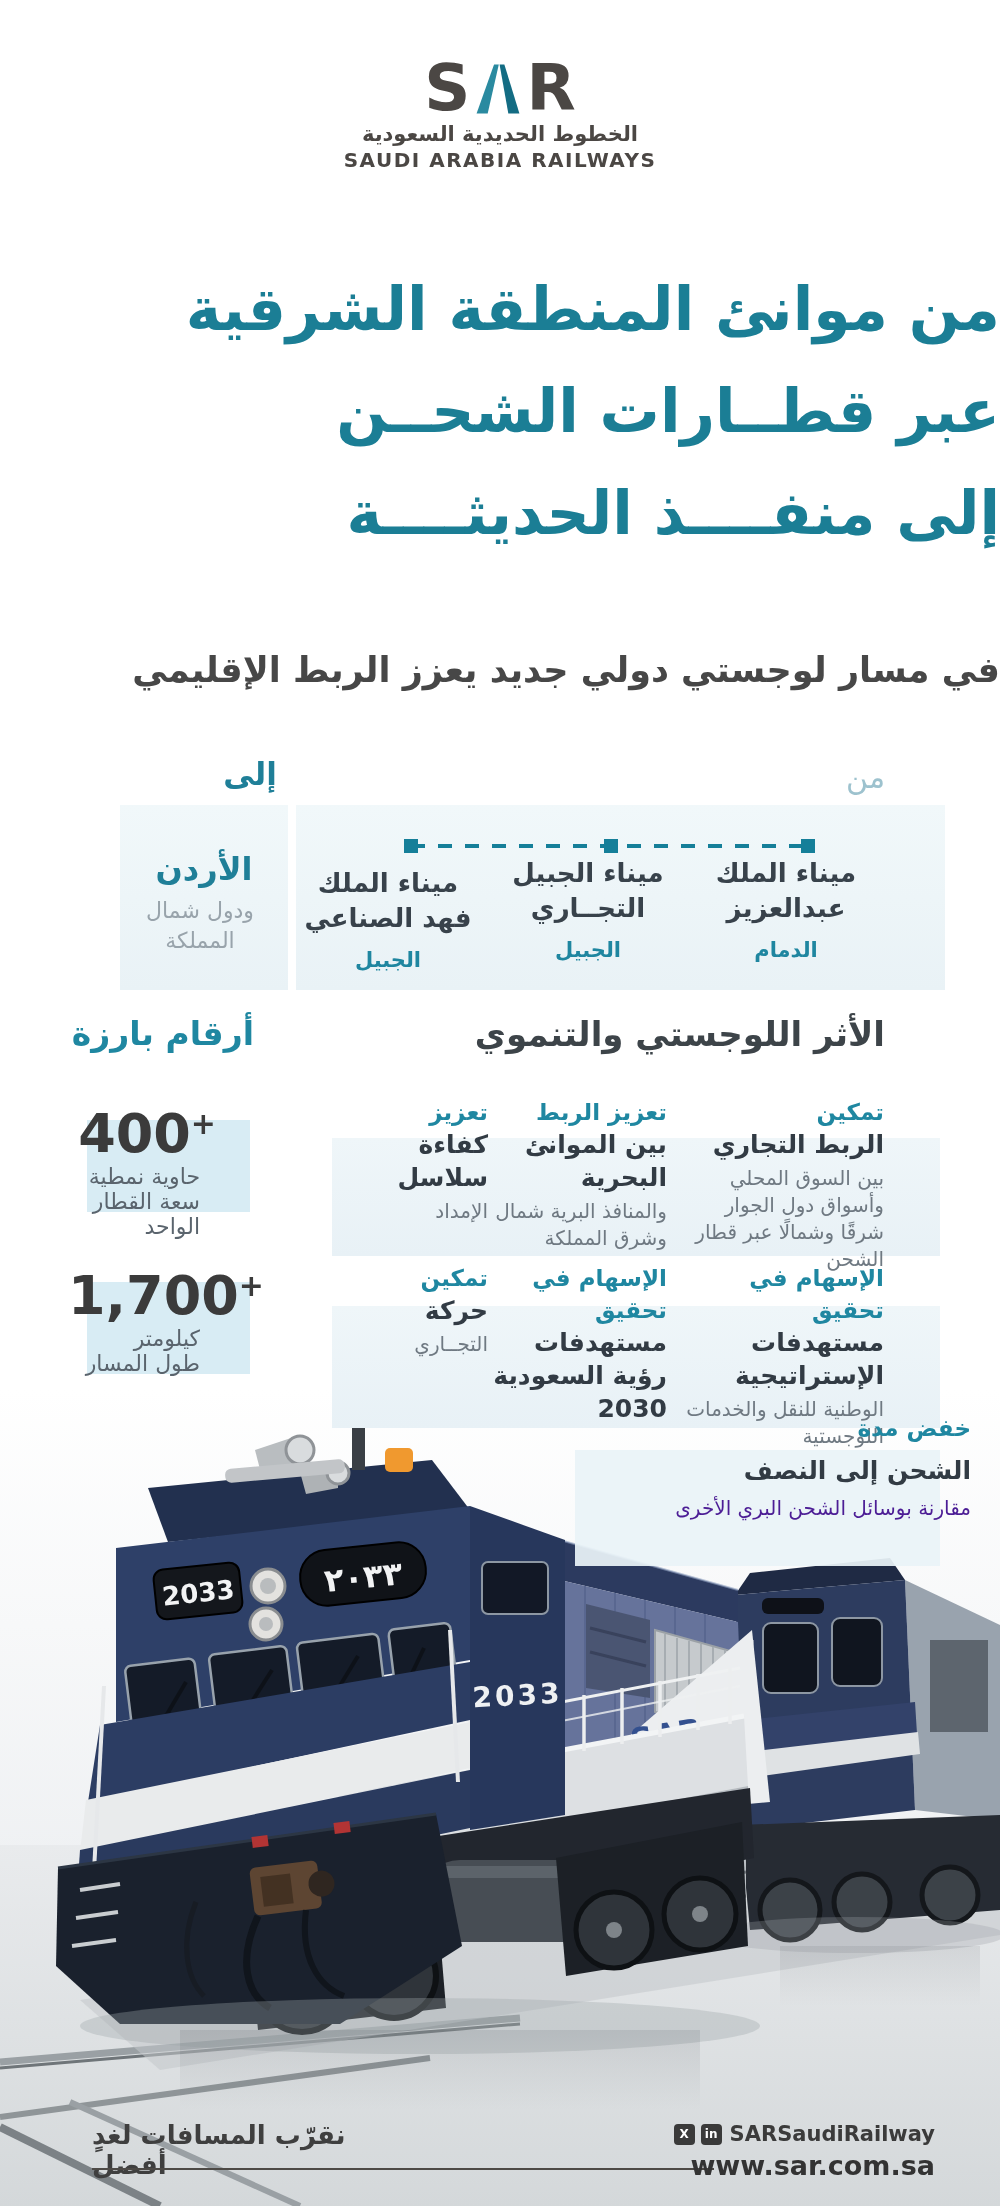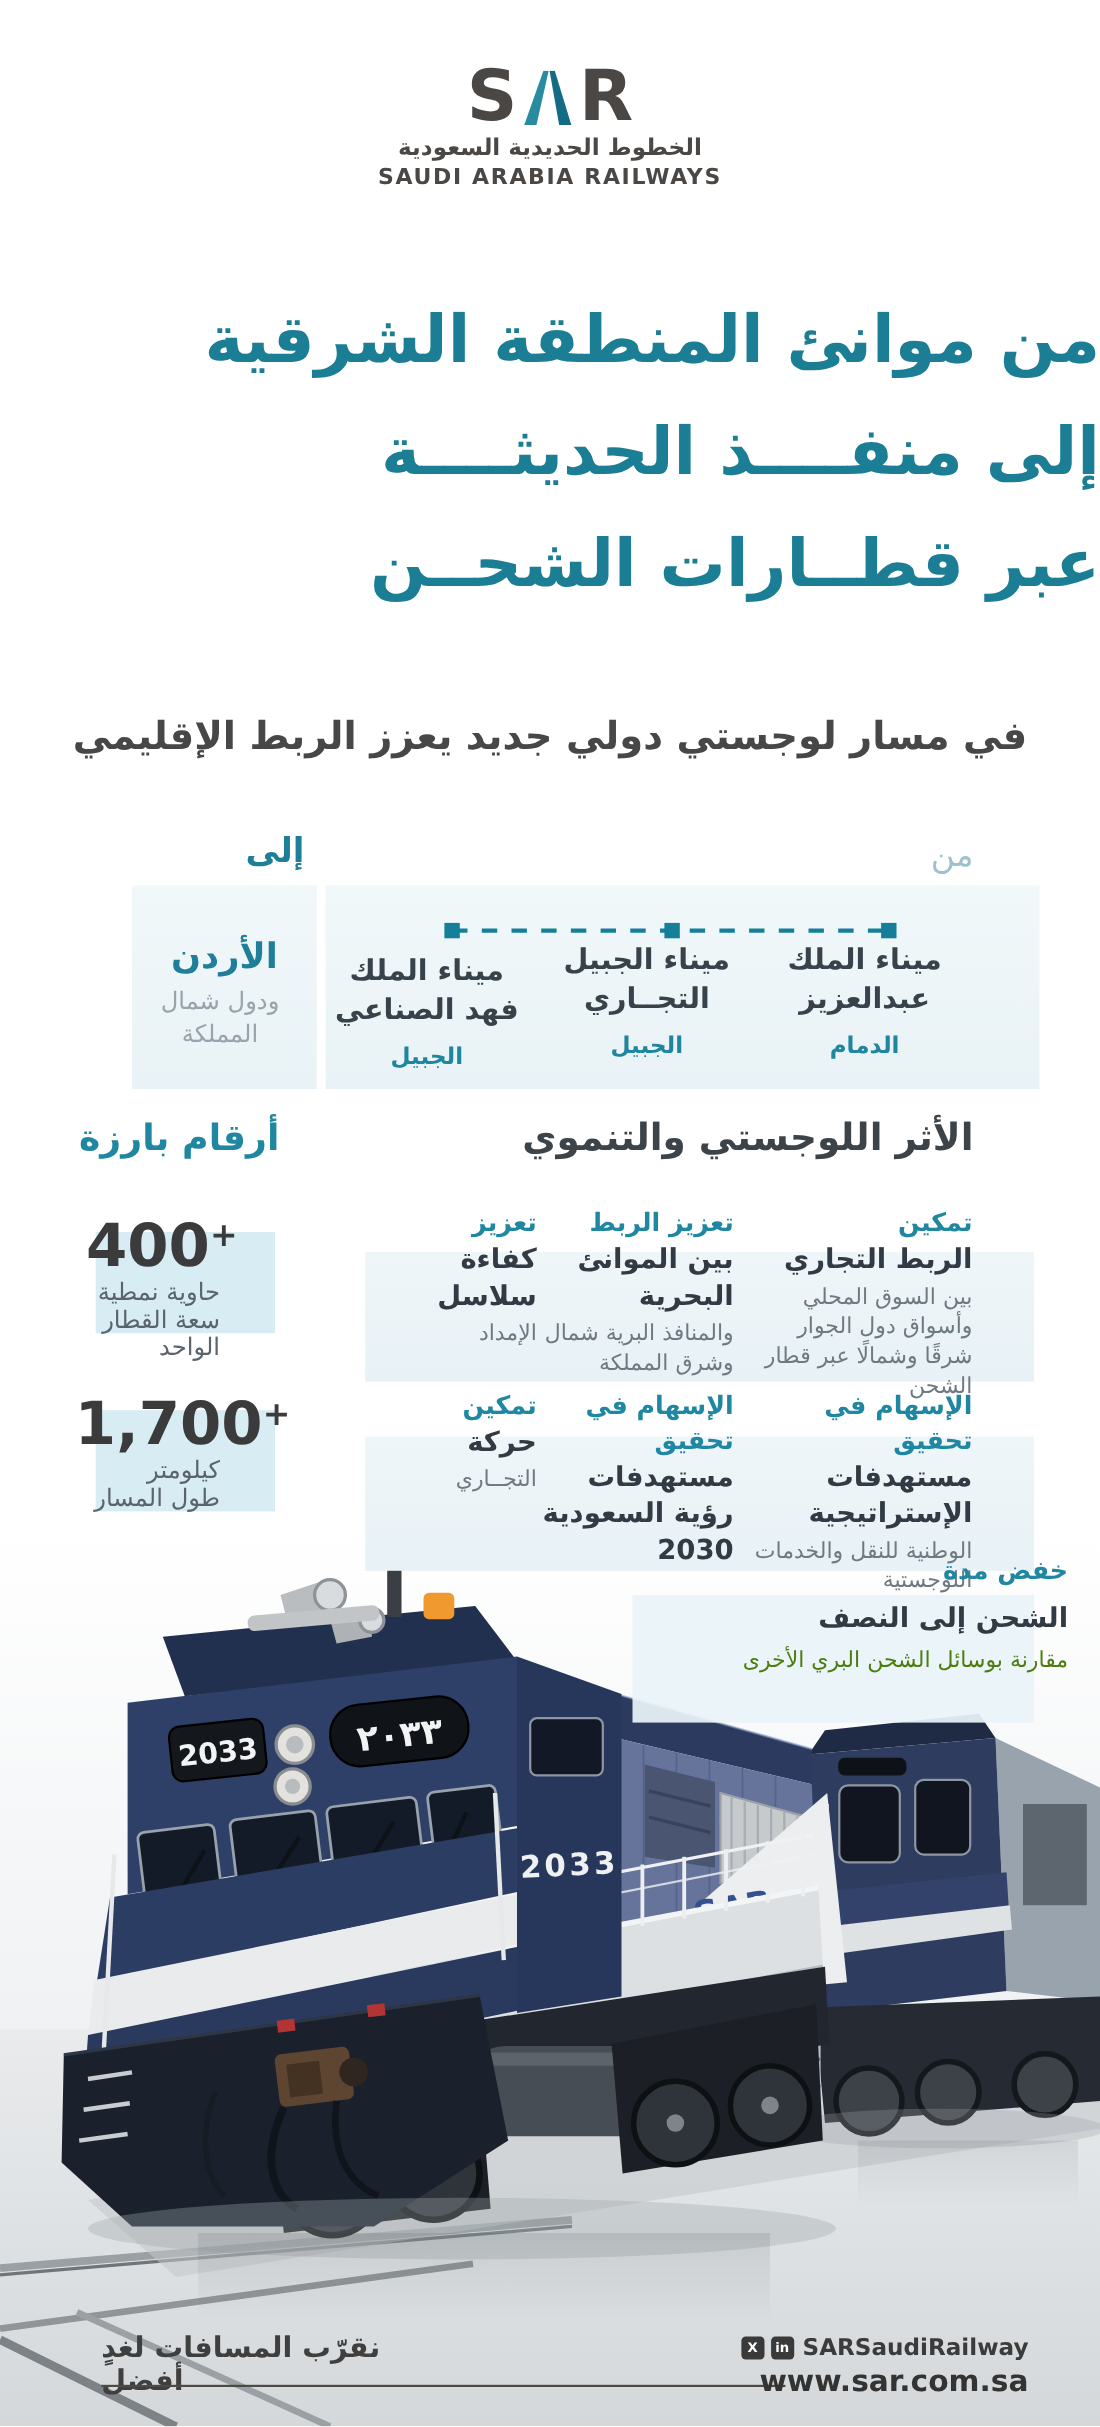--- a/index.html
+++ b/index.html
@@ -9,21 +9,21 @@
   .rtl{direction:rtl;}
   
   #logo{top:62px;left:0;width:1000px;text-align:center;}
   .logo-word{display:flex;justify-content:center;align-items:flex-end;gap:5px;}
   .logo-letter{font-size:64px;font-weight:700;color:#4b4744;line-height:52px;}
   .logo-arabic{margin-top:8px;font-size:21px;font-weight:700;color:#4b4744;}
   .logo-english{margin-top:2px;font-size:20px;font-weight:700;letter-spacing:1.5px;color:#4b4744;}
   
   #headline{top:258px;left:0;width:1000px;text-align:right;color:#1b7e95;
             font-size:60px;font-weight:700;line-height:102px;}
-  #subtitle{top:650px;left:0;width:1000px;text-align:center;color:#474747;font-size:35px;font-weight:700;}
+  #subtitle{top:650px;left:0;width:1000px;text-align:right;color:#474747;font-size:35px;font-weight:700;}
   
   .panel{background:linear-gradient(180deg,#f1f8fa 0%,#e9f2f6 100%);}
   #jordan-panel{left:120px;top:805px;width:168px;height:185px;}
   #stations-panel{left:296px;top:805px;width:649px;height:185px;}
   #from-label{top:760px;right:115px;font-size:30px;color:#9dc2ce;font-weight:500;}
   #to-label{top:756px;left:210px;width:80px;text-align:center;font-size:31px;color:#1f7f98;font-weight:700;}
   .station{top:856px;width:170px;text-align:center;}
   .station-name{font-size:26px;font-weight:700;color:#38424b;line-height:35px;}
   .station-city{margin-top:12px;font-size:21px;font-weight:700;color:#1f86a0;}
   #jordan-name{top:850px;left:120px;width:168px;text-align:center;font-size:32px;font-weight:700;color:#1f7f98;}
@@ -37,21 +37,21 @@
   .card{position:absolute;direction:rtl;text-align:right;}
   .card-tag{font-size:23px;font-weight:700;color:#1f87a1;line-height:32px;}
   .card-title{font-size:25px;font-weight:700;color:#323b44;line-height:33px;}
   .card-body{margin-top:4px;font-size:20px;color:#6f7982;line-height:27px;}
   
   #cut-card{left:575px;top:1412px;width:396px;}
   #cut-tag{direction:rtl;text-align:right;padding-left:56px;font-size:23px;font-weight:700;color:#1f87a1;line-height:32px;}
   #cut-panel{position:absolute;left:0;top:38px;width:365px;height:116px;background:rgba(234,243,248,0.93);}
   #cut-content{position:relative;direction:rtl;text-align:right;padding:10px 0 0 56px;}
   #cut-title{font-size:25px;font-weight:700;color:#323b44;line-height:33px;}
-  #cut-body{margin-top:8px;font-size:20px;color:#4d7c0f;line-height:27px;}
+  #cut-body{margin-top:8px;font-size:20px;color:#4c1d95;line-height:27px;}
   
   .stat{left:68px;width:182px;height:140px;}
   .stat-box{position:absolute;left:19px;top:24px;width:163px;height:92px;background:#d8ecf4;}
   .stat-number{position:relative;z-index:1;direction:ltr;text-align:right;padding-right:34px;
                font-size:54px;font-weight:700;color:#3b3b3b;line-height:56px;}
   .stat-number sup{font-size:30px;vertical-align:18px;}
   .stat-label{position:relative;z-index:1;direction:rtl;text-align:right;padding-left:50px;
               font-size:22px;color:#5a646d;line-height:25px;width:132px;margin-right:0;}
   .stat .labels{position:relative;z-index:1;direction:rtl;padding:2px 50px 0 0;}
   
@@ -262,22 +262,22 @@
         <polygon points="31,0 37,0 56,62 42,62" fill="#136c83"></polygon>
       </svg>
       <span class="logo-letter">R</span>
     </div>
     <div class="logo-arabic rtl">الخطوط الحديدية السعودية</div>
     <div class="logo-english">SAUDI ARABIA RAILWAYS</div>
   </div>
 
   <div id="headline" class="abs rtl z1">
     <div>من موانئ المنطقة الشرقية</div>
+    <div>عبر قطــارات الشحــن</div>
     <div>إلى منفــــذ الحديثــــة</div>
-    <div>عبر قطــارات الشحــن</div>
   </div>
   <div id="subtitle" class="abs rtl z1">في مسار لوجستي دولي جديد يعزز الربط الإقليمي</div>
 
   <div id="from-label" class="abs rtl z1">من</div>
   <div id="to-label" class="abs rtl z1">إلى</div>
   <div id="stations-panel" class="abs panel z1"></div>
   <div id="jordan-panel" class="abs panel z1"></div>
 
   <svg class="abs z1" style="left:390px;top:838px;" width="436" height="16" viewBox="0 0 436 16">
     <line x1="21" y1="8" x2="418" y2="8" stroke="#157f99" stroke-width="4" stroke-dasharray="14 13"></line>

